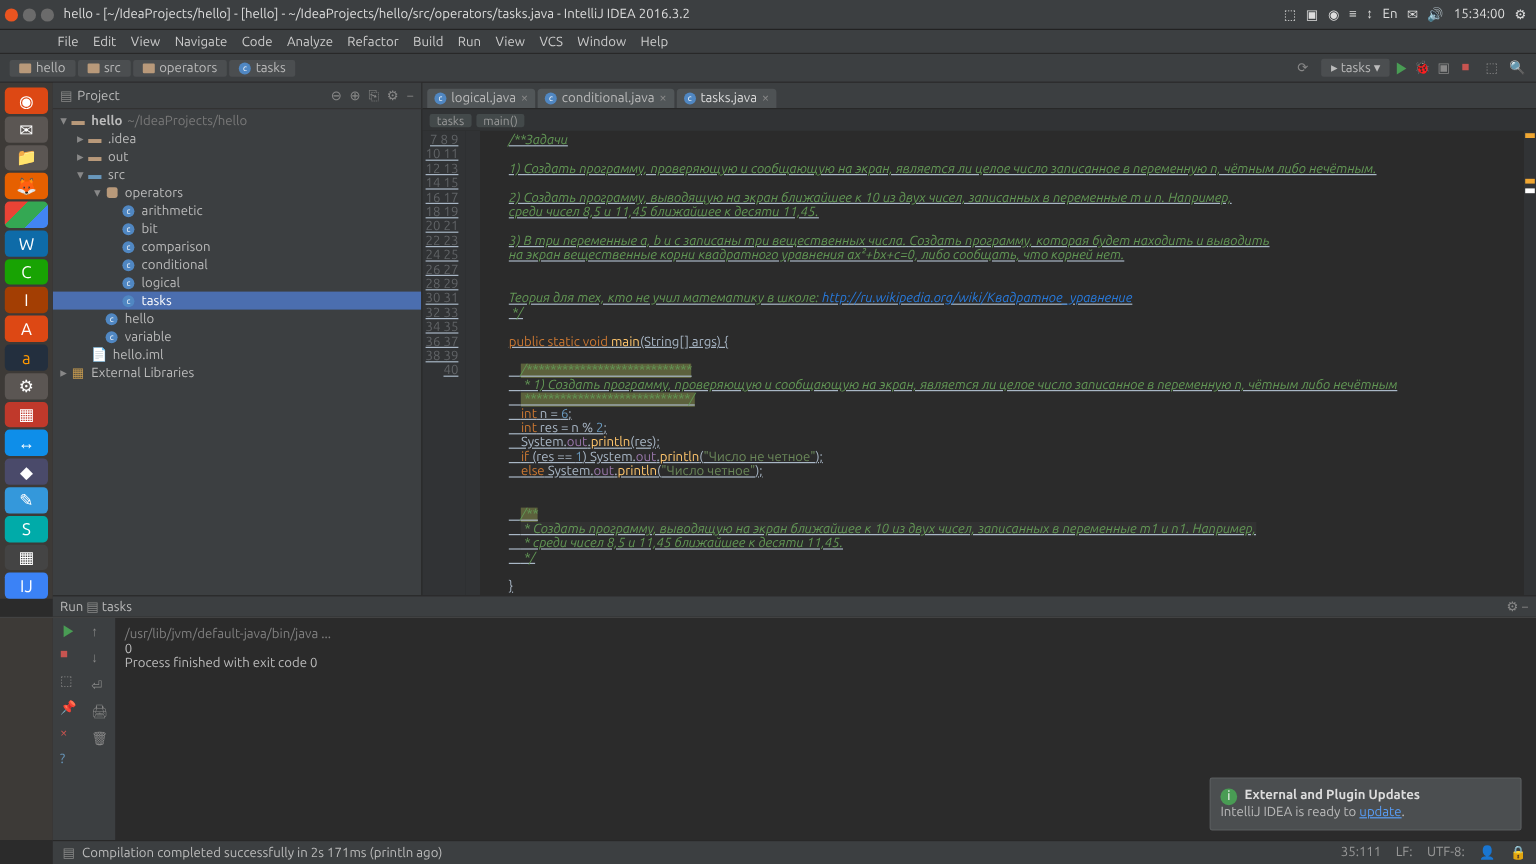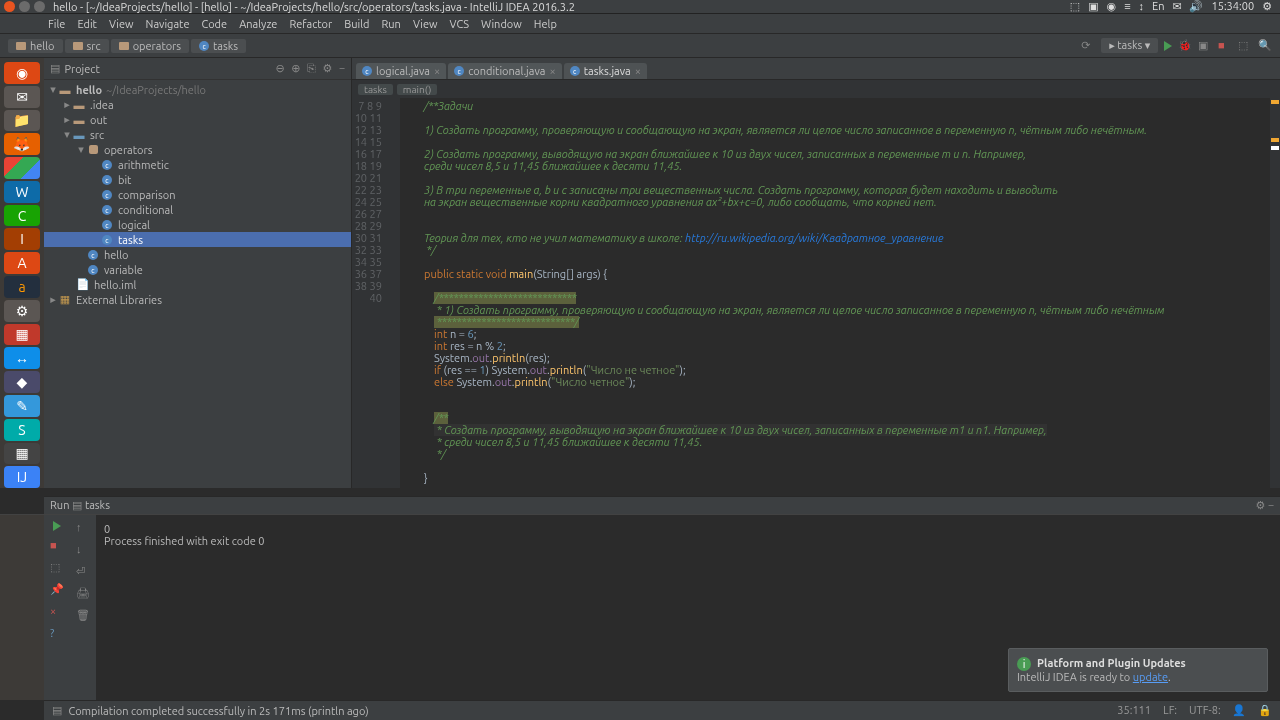--- a/index.html
+++ b/index.html
@@ -1,17 +1,17 @@
 <!DOCTYPE html>
 <html><head>
 <meta charset="utf-8">
 <style>
 * { margin:0; padding:0; box-sizing:border-box; font-family:"Ubuntu",sans-serif; font-size:11px; }
 body { background:#2b2b2b; color:#a9b7c6; width:1280px; height:720px; overflow:hidden; position:relative; }
-.topbar { background:#3c3f41; height:14px; display:flex; align-items:center; padding:0 4px; color:#ccc; border-bottom:1px solid #222; }
+.topbar { background:#3c3f41; height:25px; display:flex; align-items:center; padding:0 4px; color:#ccc; border-bottom:1px solid #222; }
 .win-btns { display:flex; gap:4px; margin-right:8px; }
 .win-btn { width:11px; height:11px; border-radius:50%; }
 .win-close{background:#e95420;} .win-min{background:#6b6b6b;} .win-max{background:#6b6b6b;}
 .title { flex:1; font-size:11px; color:#ddd; }
 .tray { display:flex; gap:8px; margin-right:4px; }
 .tray span { color:#ddd; font-size:11px; }
 .menubar { background:#3c3f41; height:20px; display:flex; align-items:center; padding-left:48px; border-bottom:1px solid #282828; }
 .menubar span { margin-right:12px; color:#ccc; cursor:pointer; }
 .toolbar { background:#3c3f41; height:24px; display:flex; align-items:center; padding:0 8px; border-bottom:1px solid #282828; }
 .crumbs { display:flex; gap:2px; }
@@ -41,21 +41,21 @@
 .node.sel{background:#4b6eaf;color:#fff;}
 .node .lbl{color:#bbb;} .node.sel .lbl{color:#fff;}
 .node .path{color:#787878;margin-left:4px;}
 .editor { flex:1; background:#2b2b2b; display:flex; flex-direction:column; position:relative;}
 .tabs { height:22px; background:#3c3f41; display:flex; align-items:flex-end; border-bottom:1px solid #282828; padding-left:4px;}
 .tab { background:#515658; padding:2px 6px; margin-right:2px; border-radius:3px 3px 0 0; color:#bbb; display:flex; align-items:center; gap:4px;}
 .tab.active{background:#4e5254;color:#ddd;}
 .tab .x{color:#888;}
 .crumb2{height:18px;background:#313335;display:flex;align-items:center;padding-left:6px;gap:4px;}
 .crumb2 span{background:#43494a;padding:0 6px;color:#999;border-radius:2px;font-size:10px;}
-.code { flex:1; display:flex; overflow:hidden; font-family:"DejaVu Sans Mono",monospace; font-size:11px; line-height:12px;}
+.code { flex:1; display:flex; overflow:hidden; font-family:"DejaVu Sans Mono",monospace; font-size:11px; line-height:12px;text-decoration:underline;}
 .gutter { width:36px; background:#313335; text-align:right; color:#606366; padding:2px 6px 0 0;}
 .gut-icons { width:12px; background:#313335;}
 .src { flex:1; padding:2px 0 0 24px; white-space:pre; color:#a9b7c6; position:relative;}
 .c-doc{color:#629755;font-style:italic;}
 .c-kw{color:#cc7832;}
 .c-str{color:#6a8759;}
 .c-num{color:#6897bb;}
 .c-call{color:#ffc66d;}
 .c-link{color:#287bde;}
 .c-mark{background:#5c613c;}
@@ -390,29 +390,30 @@
     <span class="i" style="color:#6897bb">?</span>
   </div>
   <div class="run-tb">
     <span class="i">↑</span>
     <span class="i">↓</span>
     <span class="i">⏎</span>
     <span class="i">🖨</span>
     <span class="i">🗑</span>
   </div>
   <div class="run-out">
+<div style="color:#808080">/usr/lib/jvm/default-java/bin/java ...</div>
 <div>0</div>
 <div></div>
 <div>Process finished with exit code 0</div>
   </div>
 </div>
 
 <div class="notif">
   <div class="info-i">i</div>
-  <div class="h">Platform and Plugin Updates</div>
+  <div class="h">External and Plugin Updates</div>
   <div class="b"><span>IntelliJ IDEA is ready to </span><a>update</a><span>.</span></div>
 </div>
 
 <div class="statusbar">
   <span style="color:#888;margin-right:6px">▤</span>
   <span class="msg">Compilation completed successfully in 2s 171ms (println ago)</span>
   <div class="right">
     <span>35:111</span>
     <span>LF:</span>
     <span>UTF-8:</span>

